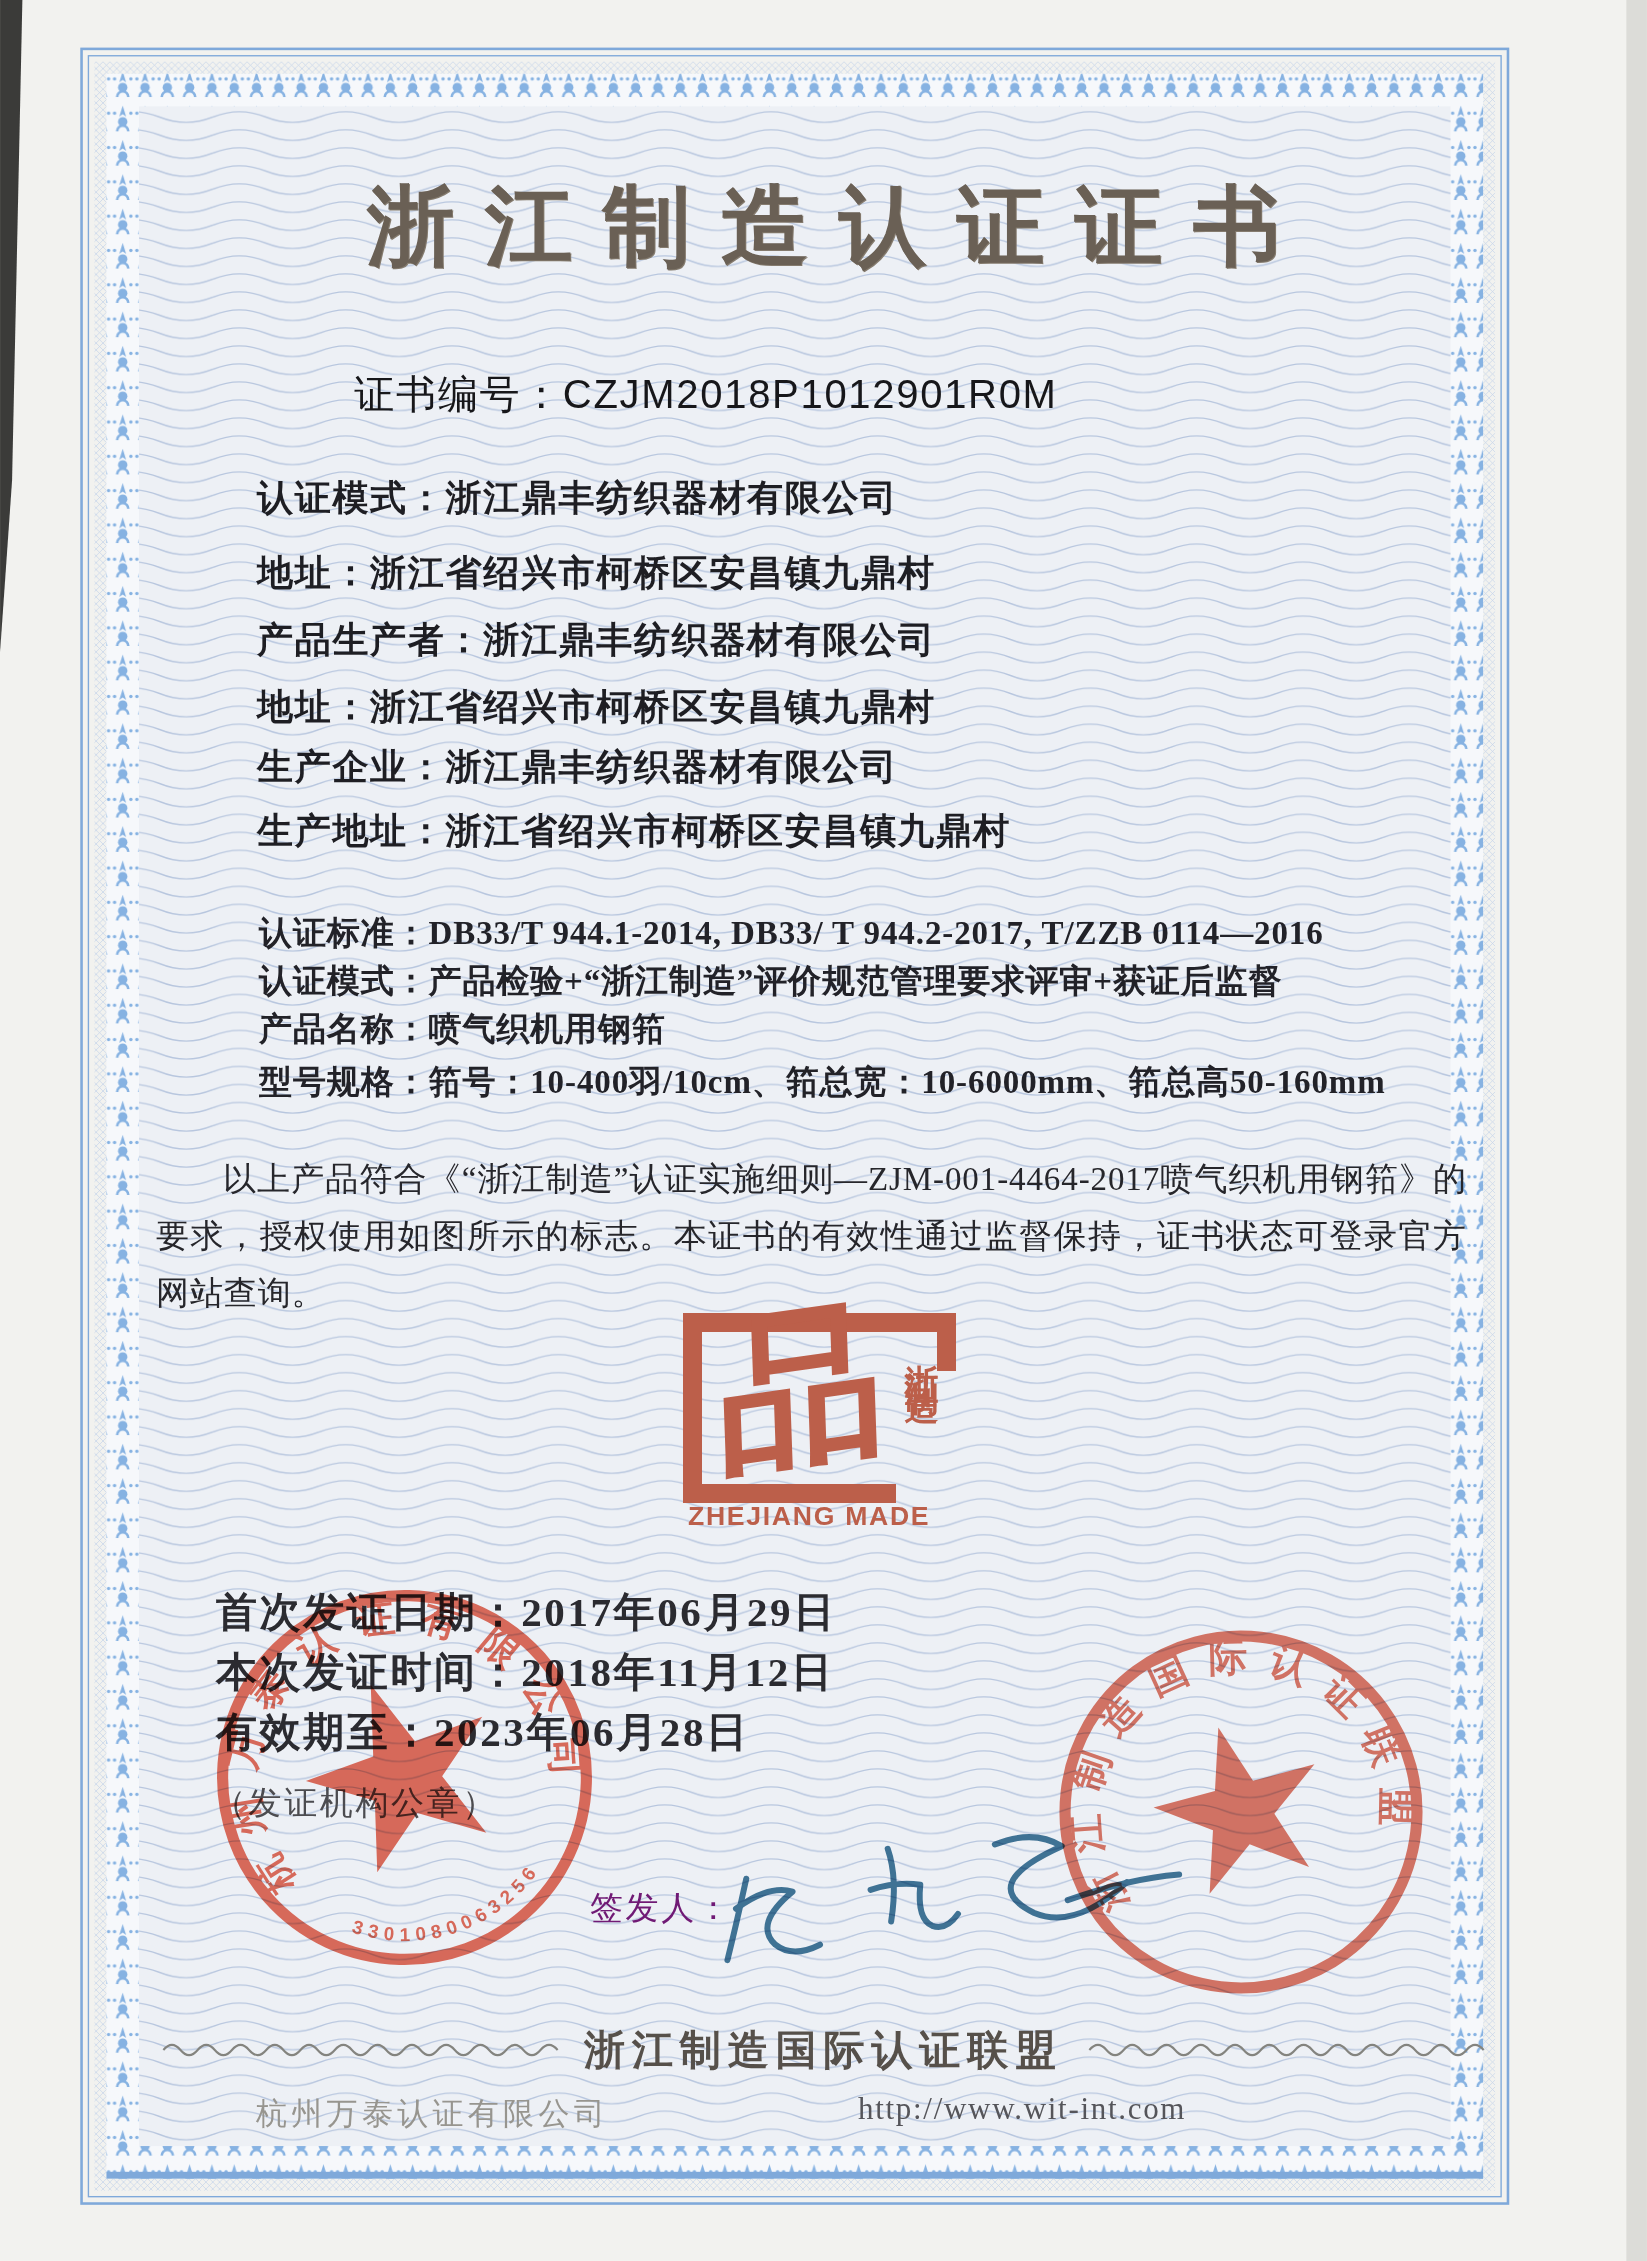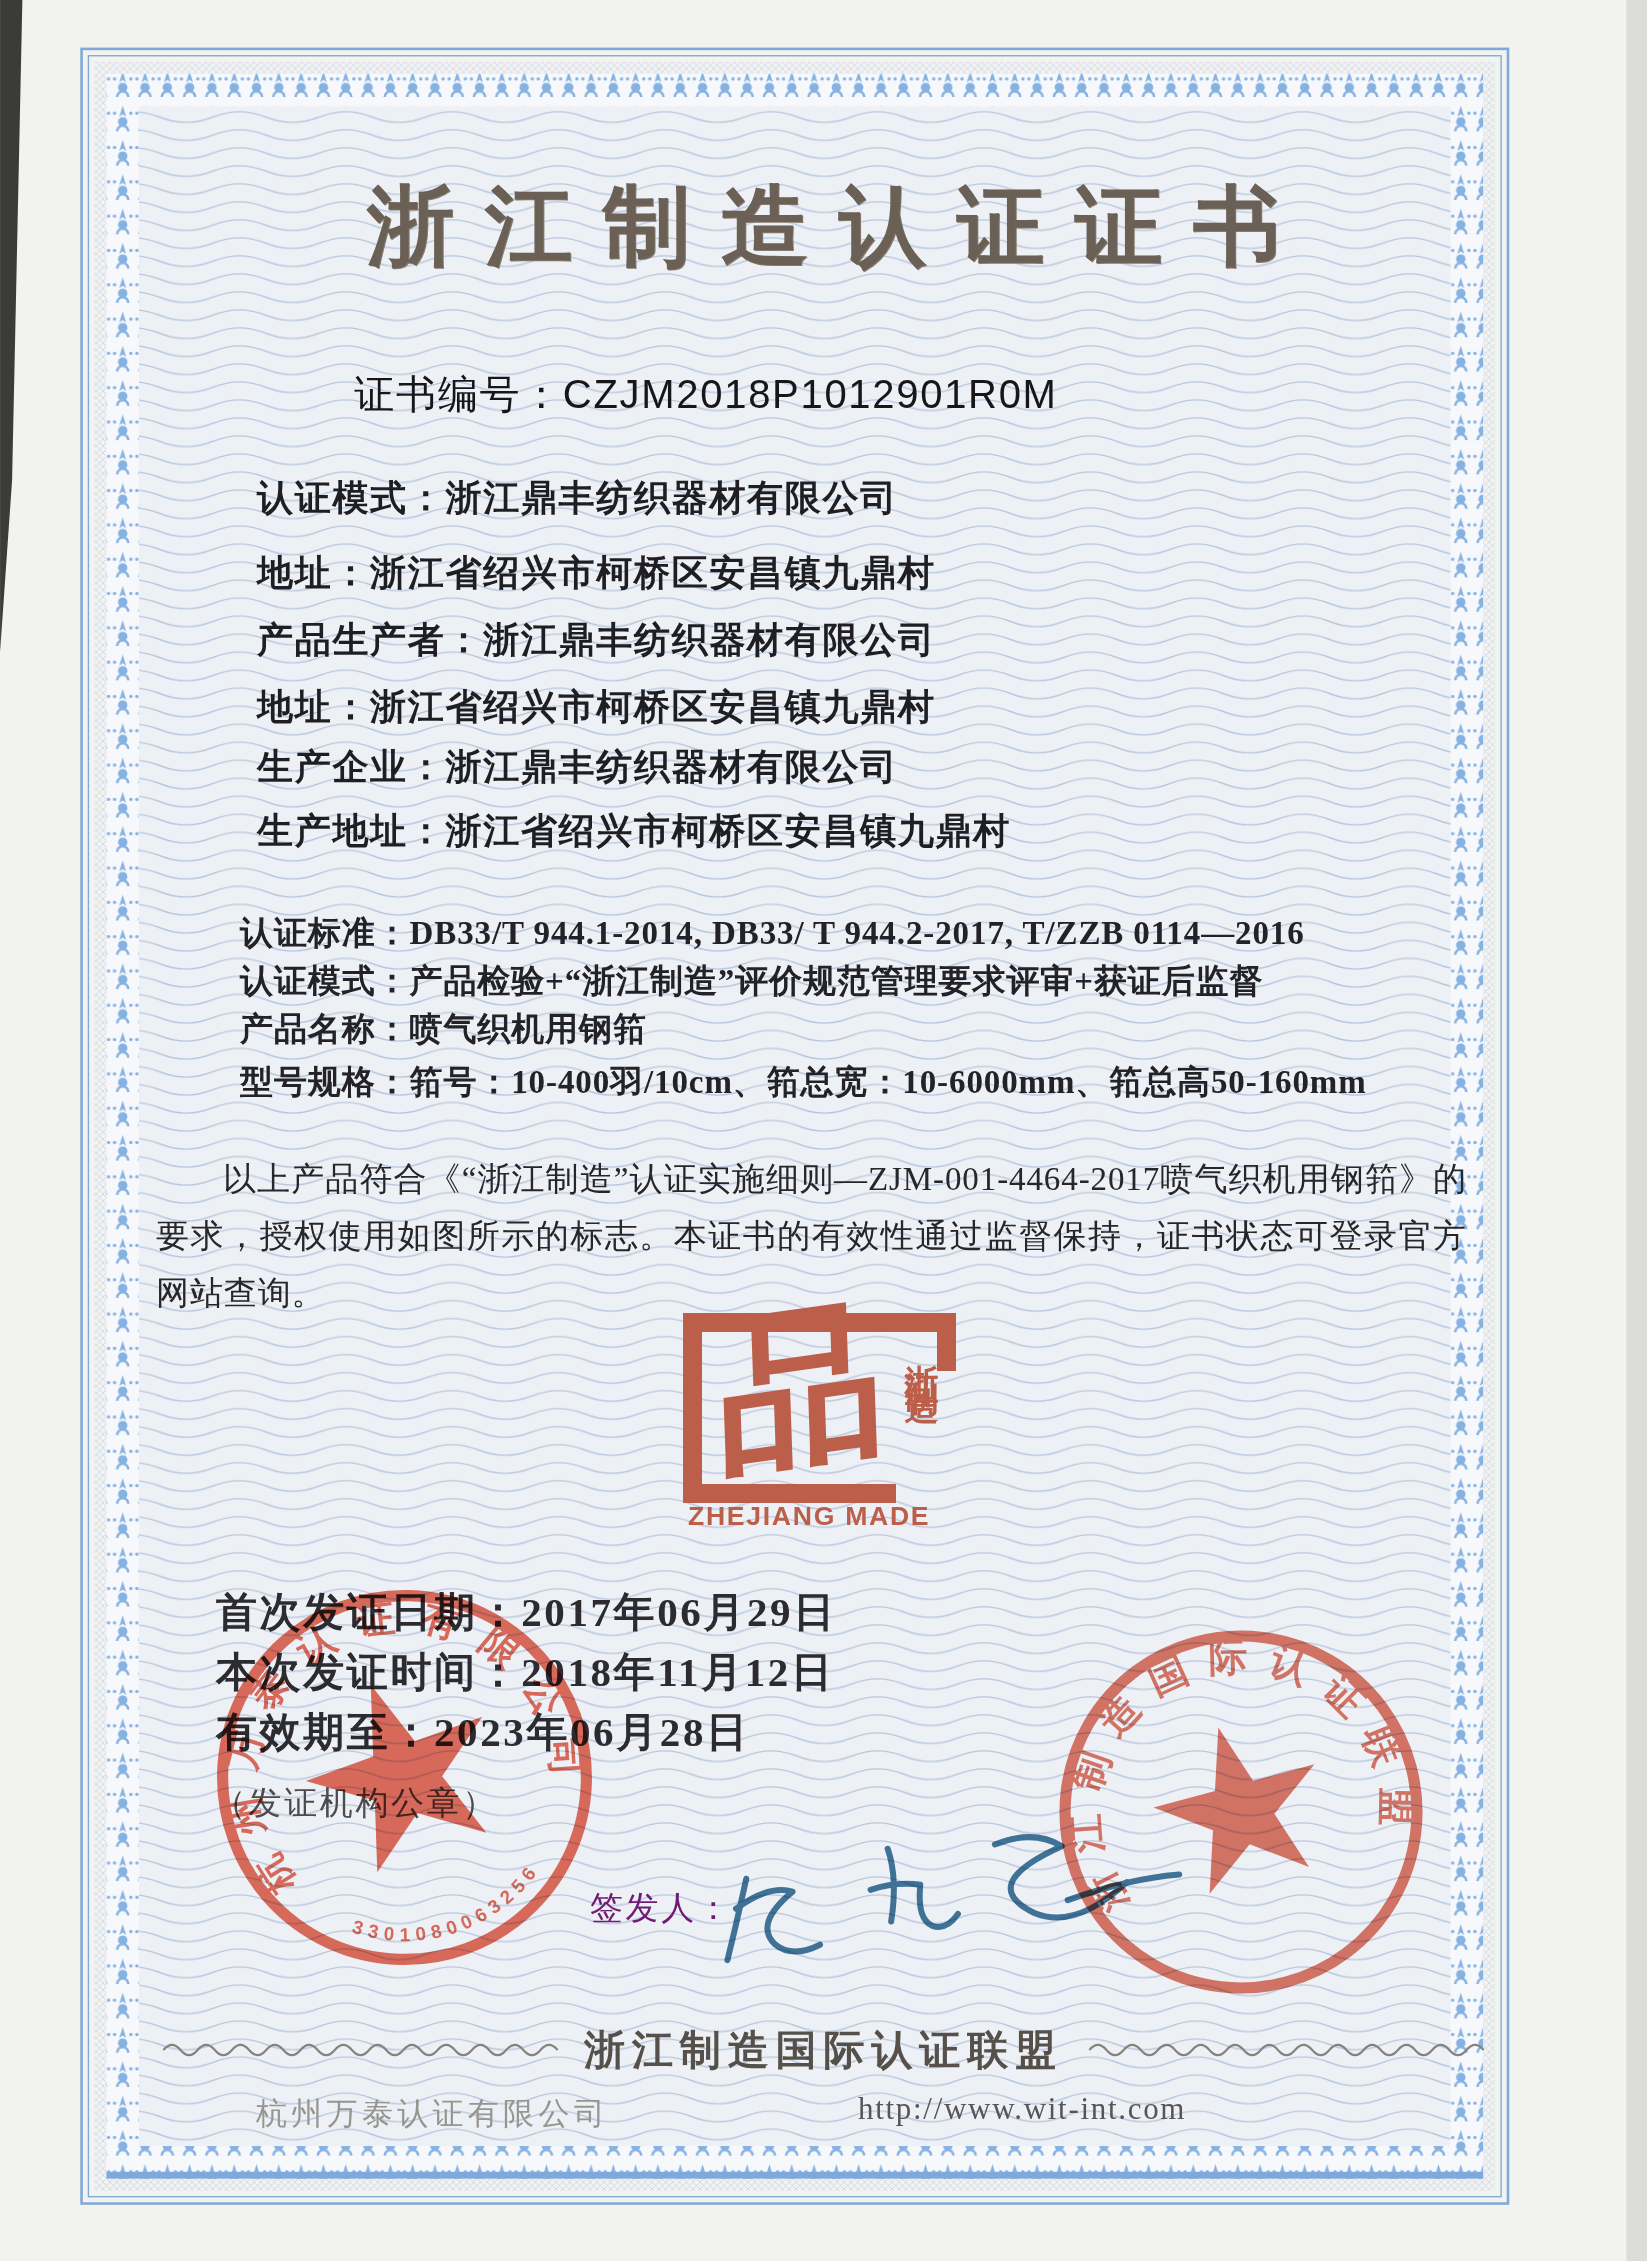--- a/index.html
+++ b/index.html
@@ -20,21 +20,21 @@
   .certno{
     left:0;top:367px;width:1412px;text-align:center;
     font-size:40px;font-weight:400;color:#17171a;letter-spacing:1.7px;
     font-family:"Liberation Sans","DejaVu Sans",sans-serif;
   }
   .field{
     left:257px;width:1201px;font-size:36px;font-weight:700;color:#1e1e23;
     letter-spacing:1.7px;font-family:"Liberation Sans","DejaVu Sans",sans-serif;
   }
   .spec{
-    left:240px;width:1201px;font-size:33px;font-weight:600;color:#222228;
+    left:259px;width:1201px;font-size:33px;font-weight:600;color:#222228;
     letter-spacing:0.9px;font-family:"Liberation Serif","DejaVu Serif",serif;
   }
   .para{
     left:156px;top:1151px;width:1311px;
     font-size:33px;line-height:57px;color:#26262b;text-align:justify;
     text-indent:67px;letter-spacing:0.9px;
   }
   .dateline{
     left:216px;width:858px;font-size:41px;color:#2b2b30;letter-spacing:2.6px;
     font-weight:600;

